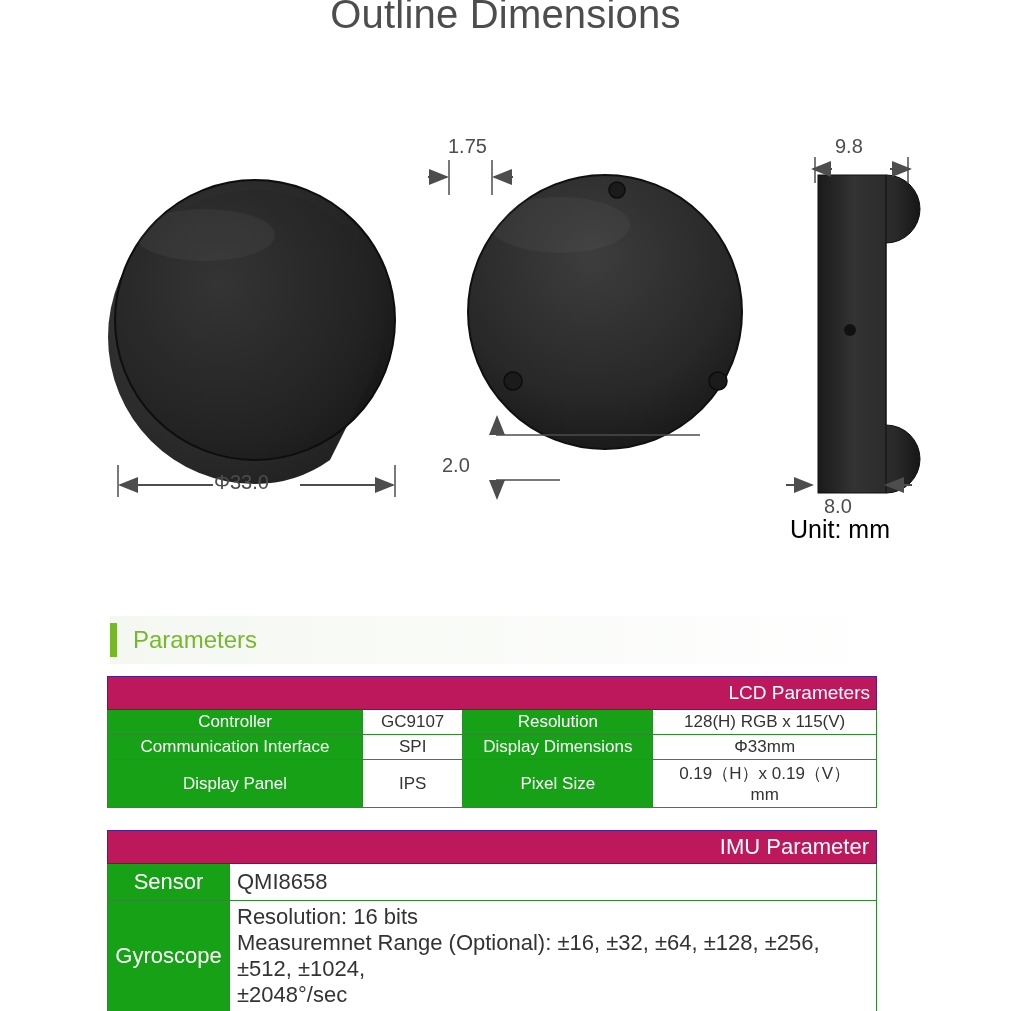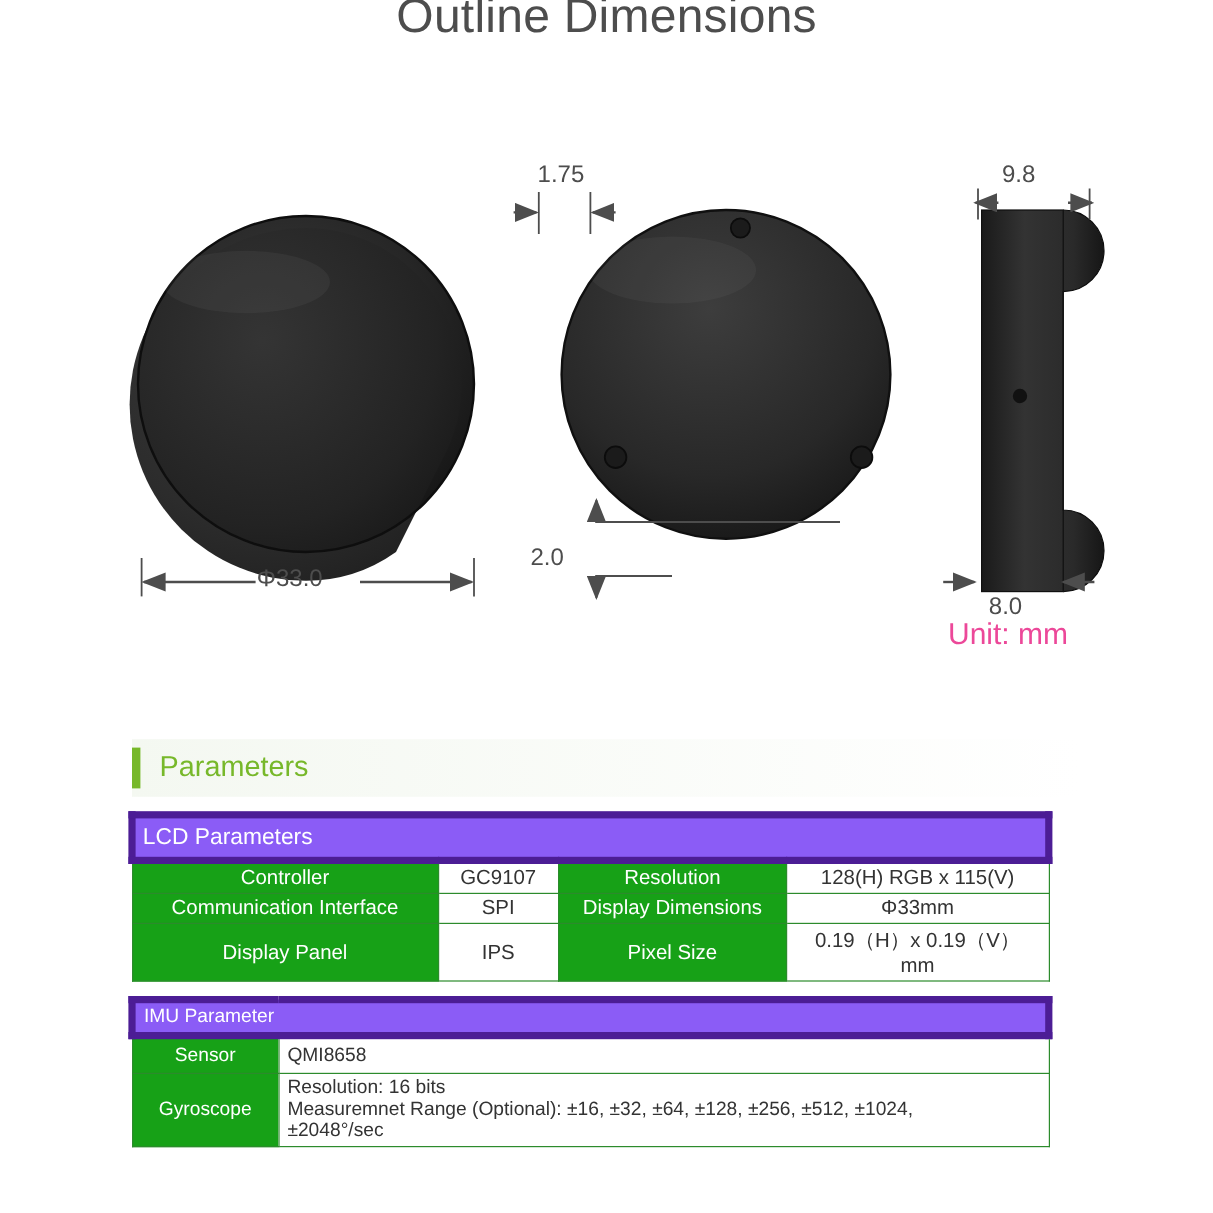--- a/index.html
+++ b/index.html
@@ -31,21 +31,21 @@
 
   .dim-text {
     position: absolute;
     font-size: 20px;
     color: #4d4d4d;
     white-space: nowrap;
   }
   .unit-text {
     position: absolute;
     font-size: 25px;
-    color: #ec4899;
+    color: #000000;
     white-space: nowrap;
   }
 
   
   .param-head {
     position: absolute;
     left: 110px;
     top: 616px;
     width: 790px;
     height: 48px;
@@ -70,39 +70,39 @@
     border-collapse: collapse;
     font-size: 17px;
   }
   table td {
     border: 1px solid #2c8b2c;
     padding: 2px 18px;
     color: #333333;
     background: #ffffff;
   }
   .th-band td {
-    background: #8b5cf6;
+    background: #be185d;
     color: #ffffff;
-    text-align: left;
+    text-align: right;
     font-size: 19px;
     padding: 5px 6px;
-    border: 6px solid #4c1d95;
+    border: 1px solid #4c1d95;
   }
   .gcell {
     background: #17a117 !important;
     color: #ffffff !important;
     text-align: center;
   }
   .ccell { text-align: center; }
   .lcell { text-align: left; }
 
   #lcd-table { left: 107px; top: 676px; width: 770px; }
   #imu-table { left: 107px; top: 830px; width: 770px; }
 
-  #imu-table td { font-size: 16px; padding: 3px 7px; }
+  #imu-table td { font-size: 22px; padding: 3px 7px; }
   #imu-table .gcell { padding: 5px 6px; }
 </style>
 </head>
 <body>
 
 <div class="page">
 
   <div class="title">Outline Dimensions</div>
 
   <div class="drawings">

